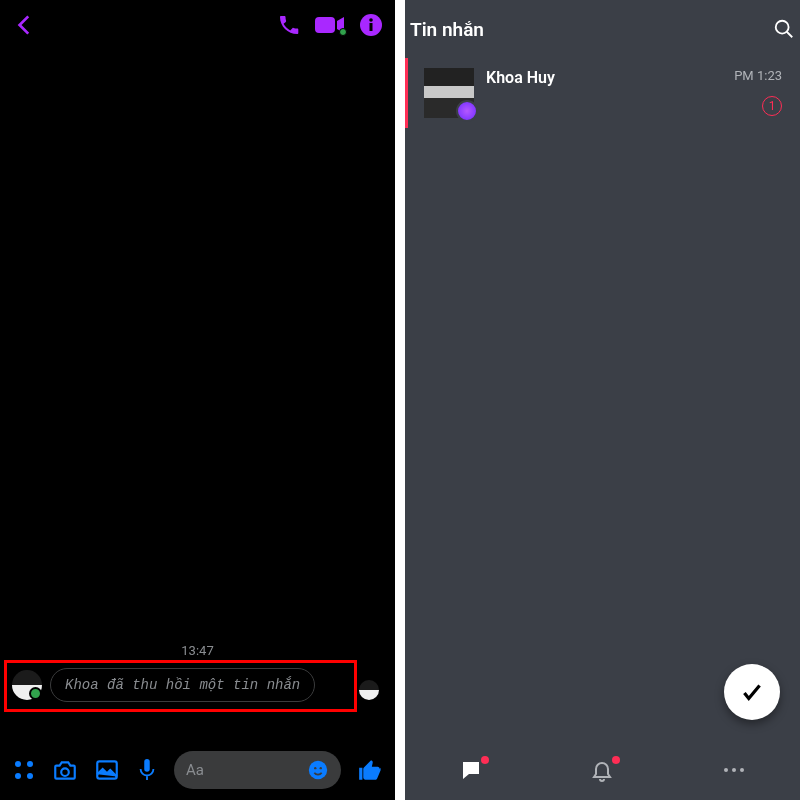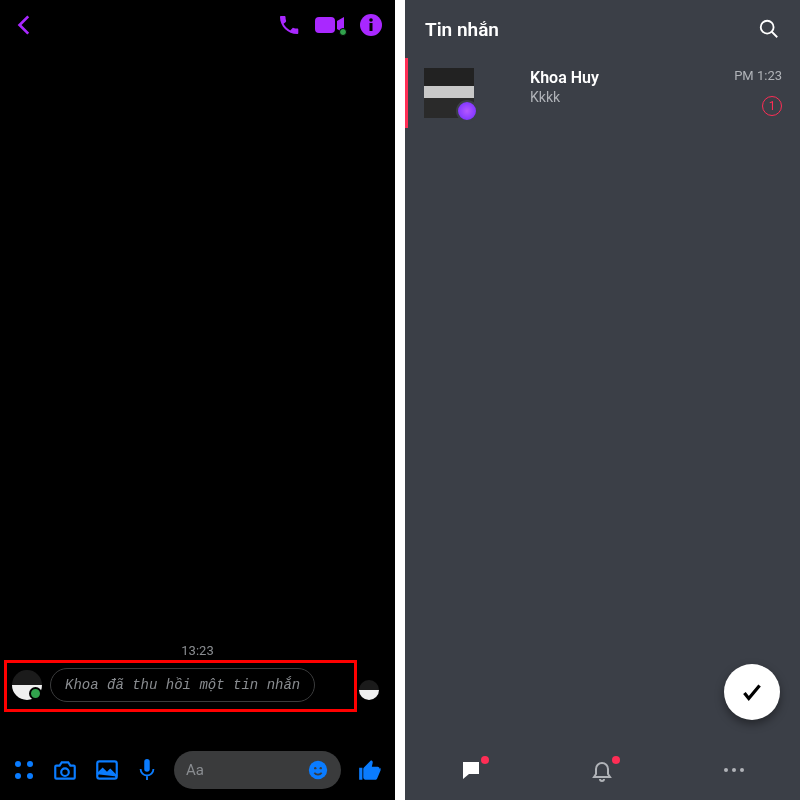--- a/index.html
+++ b/index.html
@@ -129,21 +129,21 @@
     height:800px;
     background:#3b3f47;
     display:flex;
     flex-direction:column;
     position:relative;
   }
   .right-header{
     height:58px;
     display:flex;
     align-items:center;
-    padding:0 20px;
+    padding:0 5px;
     color:#fff;
     font-size:19px;
     font-weight:600;
   }
   .right-header .spacer{flex:1;}
   .convo-item{
     display:flex;
     padding:10px 16px;
     gap:12px;
     align-items:flex-start;
@@ -158,21 +158,21 @@
   }
   .convo-avatar::after{
     content:"";
     position:absolute;
     bottom:-4px; right:-4px;
     width:18px; height:18px;
     border-radius:50%;
     background: radial-gradient(circle, #b458ff 0%, #6e2bff 100%);
     border:2px solid #3b3f47;
   }
-  .convo-text{ flex:1; color:#fff;margin-left:44px; }
+  .convo-text{ flex:1; color:#fff; }
   .convo-name{ font-size:16px; font-weight:600; }
   .convo-preview{ font-size:14px; color:#b0b3b8; margin-top:2px;}
   .convo-time{
     color:#b0b3b8; font-size:13px;
     position:absolute; top:10px; right:18px;margin-left:8px;
   }
   .convo-badge{
     width:20px; height:20px;
     border:1.5px solid #ff2d55;
     border-radius:50%;
@@ -233,21 +233,21 @@
     <span class="icon purple">
       <svg width="24" height="24" viewBox="0 0 24 24" fill="currentColor">
           <circle cx="12" cy="12" r="11"></circle>
           <rect x="10.5" y="10" width="3" height="8" fill="#000"></rect>
           <circle cx="12" cy="7" r="1.8" fill="#000"></circle>
         </svg>
     </span>
   </div>
 
   <div class="chat-body">
-    <div class="timestamp-small">13:23</div>
+    <div class="timestamp-small">13:47</div>
     <div class="bubble-row">
       <div class="avatar-small"></div>
       <div class="retract-bubble">Khoa đã thu hồi một tin nhắn</div>
     </div>
     <div class="mini-avatar-right"></div>
     <div class="red-box"></div>
 
     <div class="compose">
       <span class="icon blue">
         <svg width="24" height="24" viewBox="0 0 24 24" fill="currentColor">
@@ -307,21 +307,20 @@
           <circle cx="10" cy="10" r="7"></circle>
           <path d="M21 21l-6-6"></path>
         </svg>
     </span>
   </div>
 
   <div class="convo-item">
     <div class="convo-avatar"></div>
     <div class="convo-text">
       <div class="convo-name">Khoa Huy</div>
-      <div class="convo-preview">Kkkk</div>
     </div>
     <div class="convo-time">PM 1:23</div>
     <div class="convo-badge">1</div>
   </div>
 
   <div class="fab">
     <svg width="26" height="26" viewBox="0 0 24 24" fill="none" stroke="#000" stroke-width="3">
         <path d="M5 13l4 5L19 6"></path>
       </svg>
   </div>

